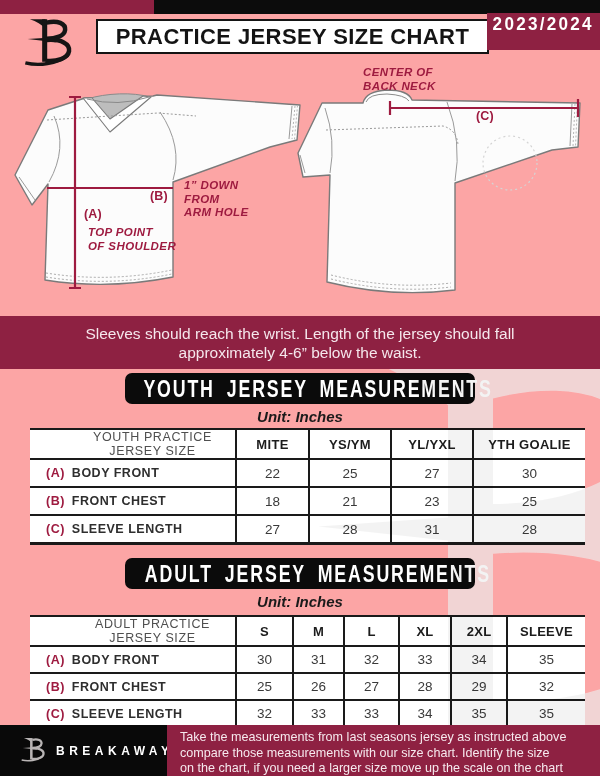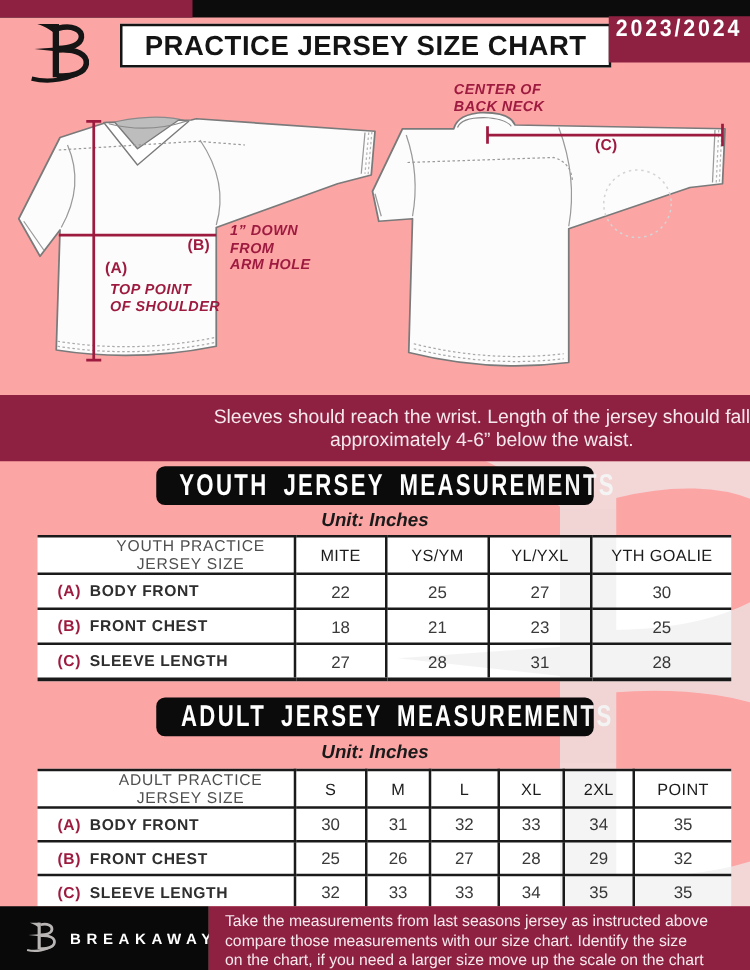--- a/index.html
+++ b/index.html
@@ -18,21 +18,21 @@
   .year-box span{display:inline-block;color:#fff;font-size:19px;font-weight:bold;letter-spacing:2.5px;
                  transform:scaleX(.9);white-space:nowrap;}
   
   .diagram{position:absolute;top:14px;left:0;width:600px;height:302px;}
   .jersey-svg{position:absolute;}
   .anno{position:absolute;color:#9e1b40;font-size:11.5px;font-style:italic;font-weight:bold;
         letter-spacing:.4px;line-height:13.5px;white-space:pre-line;}
   .anno-key{font-style:normal;font-size:12.5px;letter-spacing:.2px;}
   
   .divider{position:absolute;top:316px;left:0;width:600px;height:53px;background:#8e2142;
-           display:flex;align-items:center;justify-content:flex-end;z-index:2;}
+           display:flex;align-items:center;justify-content:center;z-index:2;}
   .divider div{color:#f5e7ec;font-size:15.5px;line-height:19px;text-align:center;white-space:pre-line;}
   
   .content{position:absolute;top:369px;left:0;width:600px;height:356px;overflow:hidden;}
   .wm{position:absolute;left:268px;top:-40px;width:500px;height:500px;pointer-events:none;}
   .wm-white{color:#ffffff;opacity:.65;z-index:0;}
   .wm-dark{color:#000000;opacity:.045;z-index:6;}
   .pill{position:relative;z-index:2;width:314px;height:31px;background:#0b0b0b;border-radius:7px;
         margin:4px auto 0 auto;display:flex;align-items:center;justify-content:center;padding-left:36px;}
   .pill span{display:inline-block;color:#fff;font-size:24px;font-weight:bold;letter-spacing:2.5px;
              word-spacing:7px;transform:scaleX(.74);white-space:nowrap;}
@@ -41,21 +41,21 @@
         font-weight:bold;font-size:15px;color:#1a1a1a;line-height:17px;}
   table{position:relative;z-index:2;border-collapse:collapse;table-layout:fixed;width:555px;
         margin:3px 0 0 30px;background:#fff;}
   .t-adult{margin-top:5px;}
   th,td{border:2px solid #1a1a1a;padding:0;text-align:center;vertical-align:middle;overflow:hidden;}
   th:first-child,td:first-child{border-left:none;padding-left:40px;}
   th:last-child,td:last-child{border-right:none;}
   tbody tr:last-child td{border-bottom:3px solid #1a1a1a;}
   .t-youth th,.t-youth td{height:26px;}
   .t-adult th,.t-adult td{height:25px;}
-  th{font-size:13px;font-weight:normal;color:#1c1c1c;letter-spacing:.3px;}
+  th{font-size:13px;font-weight:bold;color:#1c1c1c;letter-spacing:.3px;}
   th.lbl{font-weight:normal;color:#4f4f4f;font-size:12.5px;letter-spacing:.6px;}
   td{font-size:13.5px;color:#3a3a3a;}
   td.rowlbl{text-align:left;padding-left:16px;font-size:12.5px;color:#2e2e2e;letter-spacing:.5px;font-weight:bold;}
   td.rowlbl .key{color:#9e1b40;font-weight:bold;margin-right:7px;}
   
   .footer{position:absolute;top:725px;left:0;width:600px;height:51px;display:flex;z-index:3;}
   .footer-brand{width:167px;background:#090909;display:flex;align-items:center;padding-left:20px;box-sizing:border-box;}
   .footer-logo{width:28px;height:30px;color:#b9b5b5;flex:none;}
   .footer-brand-name{color:#fff;font-size:12px;font-weight:bold;letter-spacing:4.5px;margin-left:8px;white-space:nowrap;}
   .footer-note{flex:1;background:#8e2142;color:#f6e9ee;font-size:12.6px;line-height:15.5px;
@@ -209,21 +209,21 @@
           <col style="width:78px">
         </colgroup>
       <thead>
         <tr>
           <th class="lbl">ADULT PRACTICE JERSEY SIZE</th>
           <th>S</th>
           <th>M</th>
           <th>L</th>
           <th>XL</th>
           <th>2XL</th>
-          <th>POINT</th>
+          <th>SLEEVE</th>
         </tr>
       </thead>
       <tbody>
         <tr>
           <td class="rowlbl"><span class="key">(A)</span><span>BODY FRONT</span></td>
           <td>30</td>
           <td>31</td>
           <td>32</td>
           <td>33</td>
           <td>34</td>

